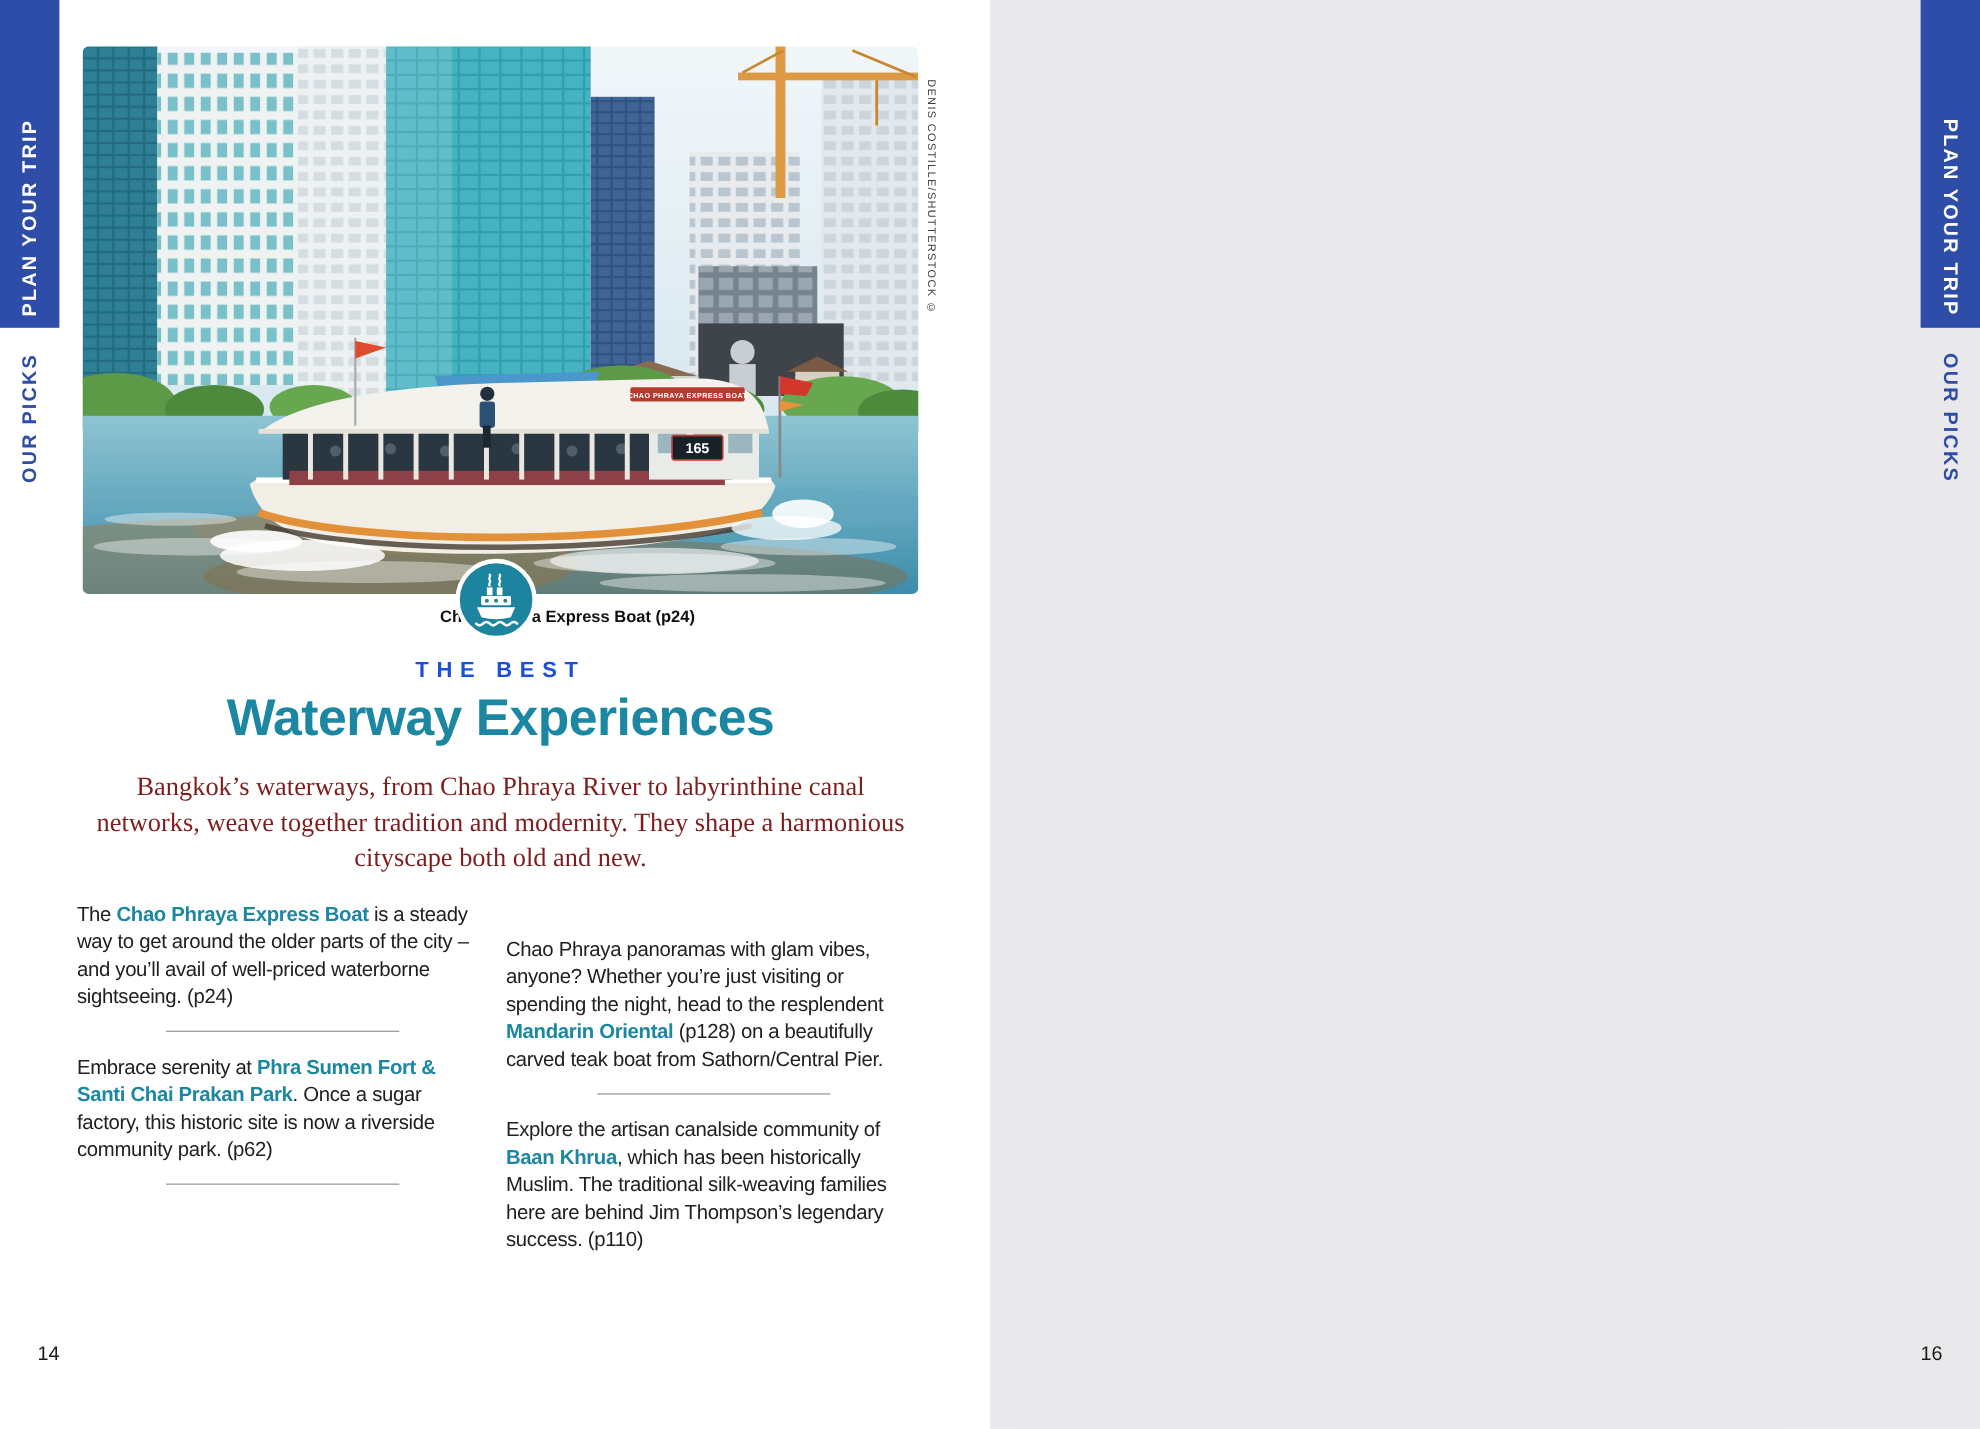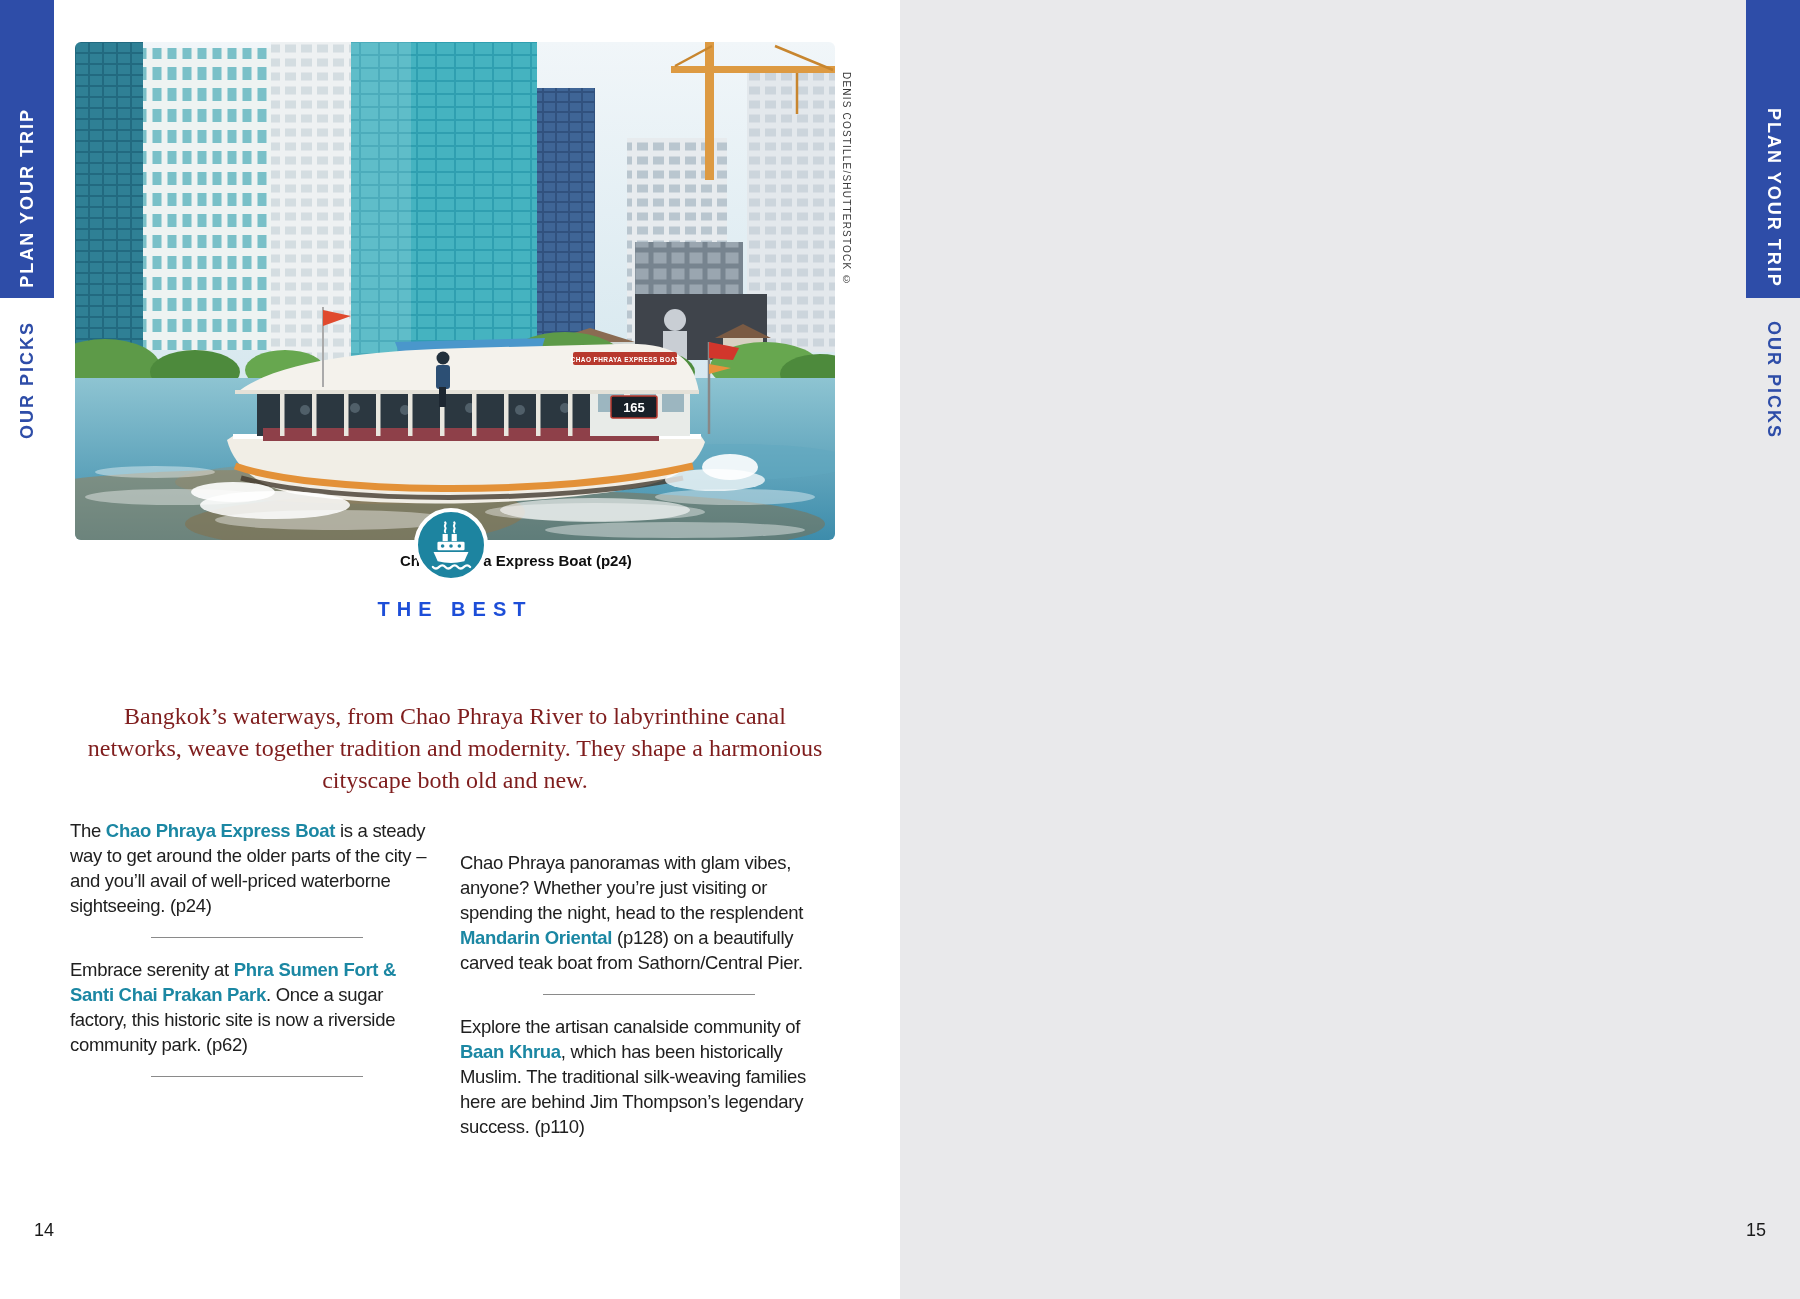--- a/index.html
+++ b/index.html
@@ -224,20 +224,21 @@
         <rect x="13.5" y="21.5" width="21" height="6.5" rx="1" fill="#ffffff"></rect>
         <circle cx="17.5" cy="24.8" r="1.4" fill="#1d84a0"></circle>
         <circle cx="24" cy="24.8" r="1.4" fill="#1d84a0"></circle>
         <circle cx="30.5" cy="24.8" r="1.4" fill="#1d84a0"></circle>
         <path d="M10.5 29.5 h27 l-3.2 7 q-10.3 2.8 -20.6 0 z" fill="#ffffff"></path>
         <path d="M10 41 q2.3 2.4 4.8 0 t4.8 0 t4.8 0 t4.8 0 t4.8 0 t4.8 0" stroke="#ffffff" stroke-width="1.8" fill="none" stroke-linecap="round"></path>
       </svg>
     </div>
 
     <div class="kicker">THE BEST</div>
+    <div class="title">Waterway Experiences</div>
     <div class="intro">Bangkok’s waterways, from Chao Phraya River to labyrinthine canal networks, weave together tradition and modernity. They shape a harmonious cityscape both old and new.</div>
 
     <div class="col col-l1">
         <p class="para"><span>The </span><span class="link">Chao Phraya Express Boat</span><span> is a steady way to get around the older parts of the city – and you’ll avail of well-priced waterborne sightseeing. (p24)</span></p>
         <div class="divider"></div>
         <p class="para"><span>Embrace serenity at </span><span class="link">Phra Sumen Fort &amp; Santi Chai Prakan Park</span><span>. Once a sugar factory, this historic site is now a riverside community park. (p62)</span></p>
         <div class="divider"></div>
       </div>
     <div class="col col-l2">
         <p class="para"><span>Chao Phraya panoramas with glam vibes, anyone? Whether you’re just visiting or spending the night, head to the resplendent </span><span class="link">Mandarin Oriental</span><span> (p128) on a beautifully carved teak boat from Sathorn/Central Pier.</span></p>
@@ -260,14 +261,14 @@
     <span class="vert-up">OUR PICKS</span>
   </div>
   <div class="tab-blue right">
     <span class="tab-label vert-down">PLAN YOUR TRIP</span>
   </div>
   <div class="ourpicks right">
     <span class="vert-down">OUR PICKS</span>
   </div>
 
   <div class="pagenum left">14</div>
-  <div class="pagenum right">15</div>
+  <div class="pagenum right">16</div>
 </div>
 
 </body></html>

